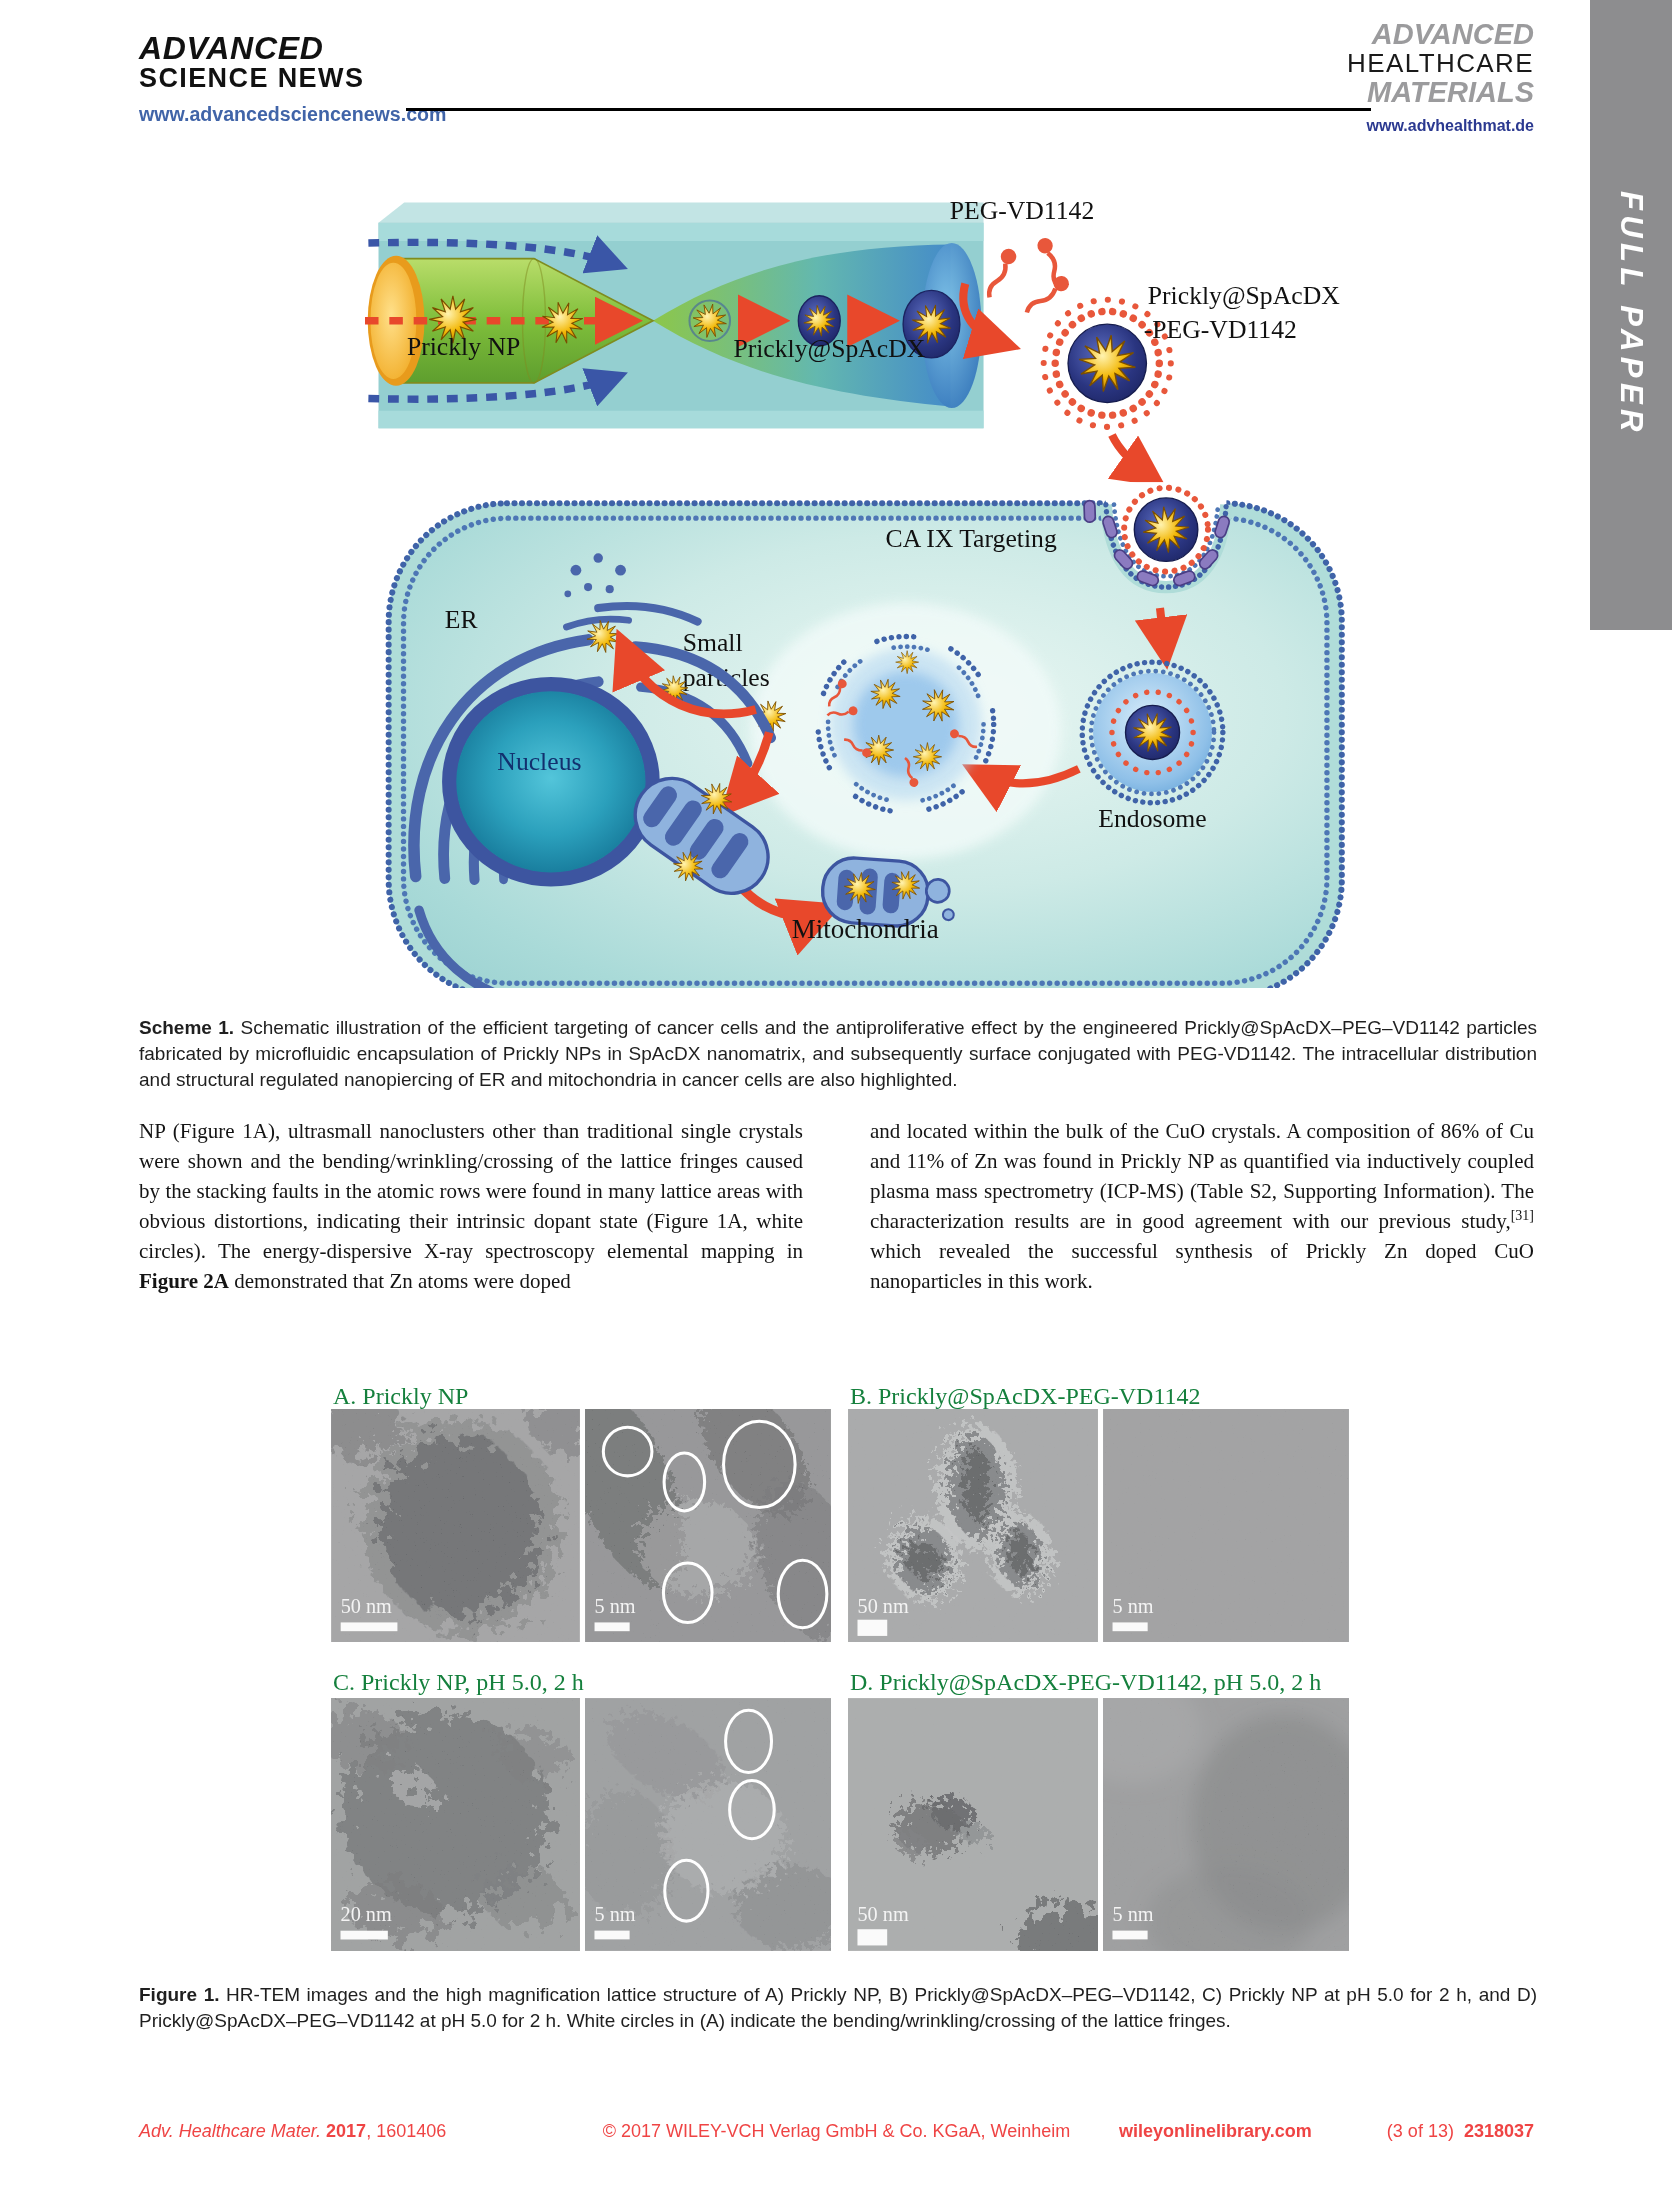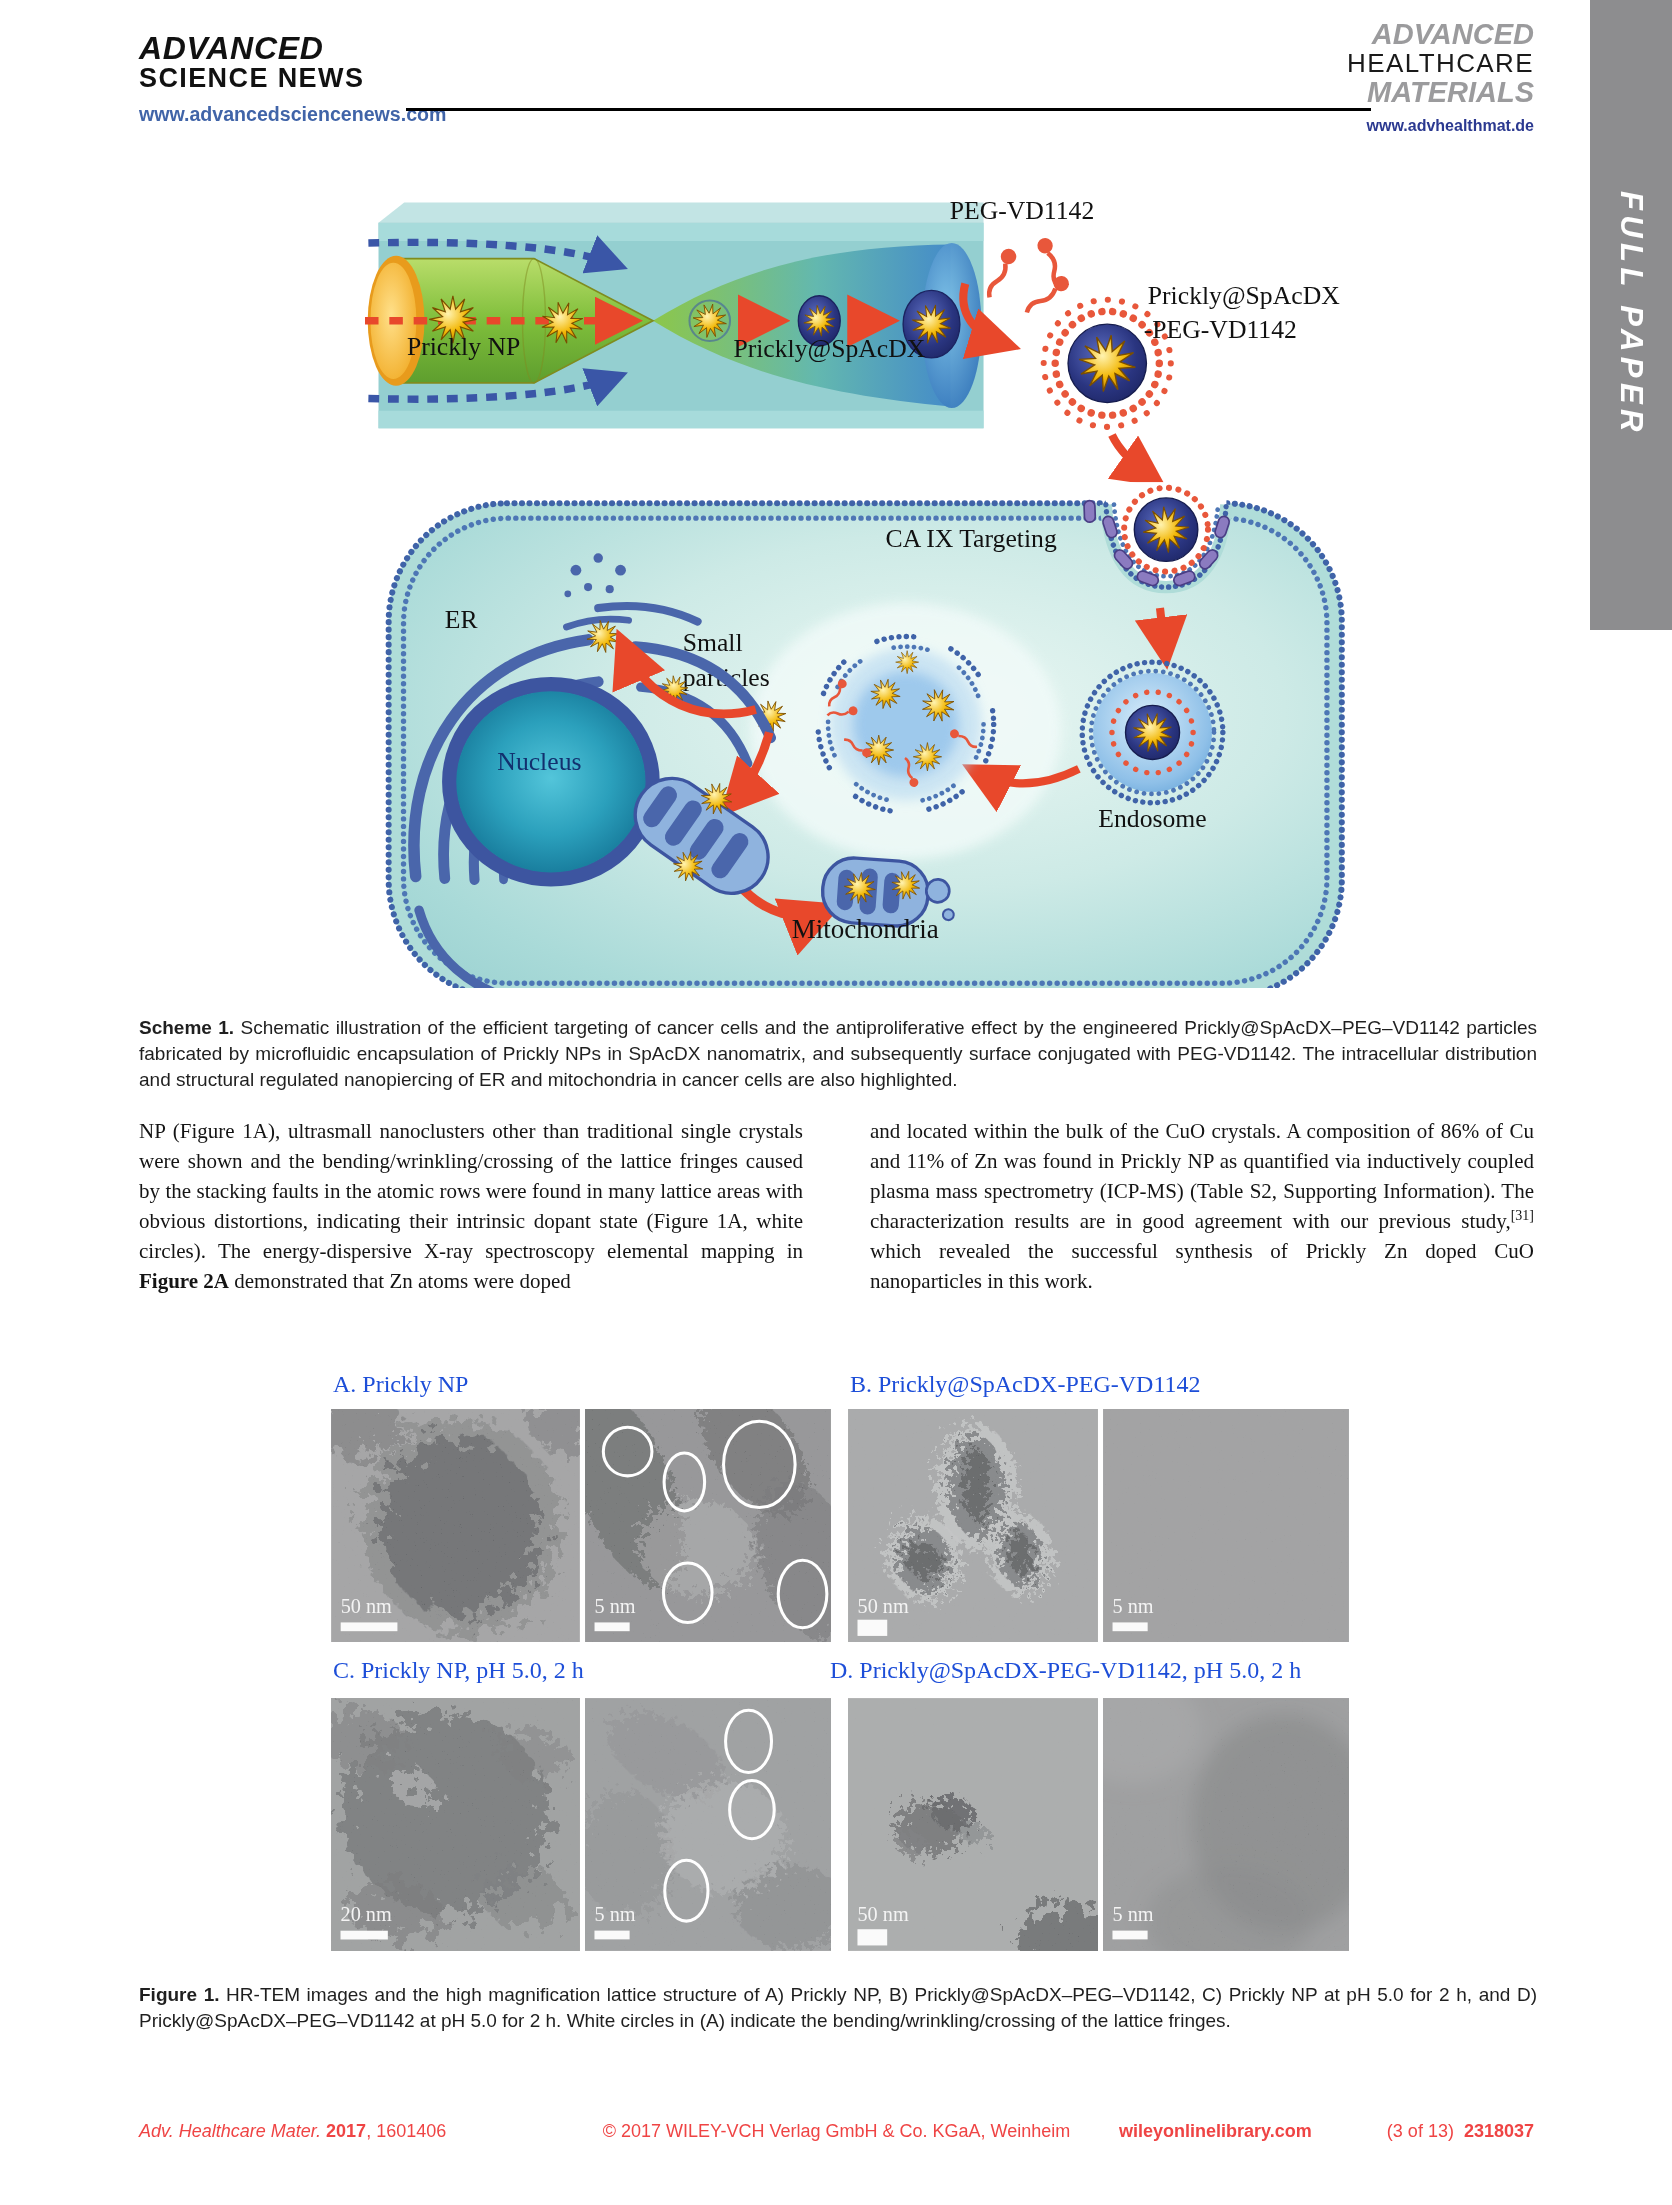--- a/index.html
+++ b/index.html
@@ -19,21 +19,21 @@
   .sidebar{background:#8D8D8F;}
   .sidebar span{writing-mode:vertical-rl;font-family:"Liberation Sans",sans-serif;
     font-weight:700;font-style:italic;font-size:31px;letter-spacing:5.4px;color:#fff;white-space:nowrap;}
   
   .caption{font-family:"Liberation Sans",sans-serif;font-size:19px;line-height:1.38;color:#1f1f1f;text-align:justify;}
   .caption b{font-weight:700;}
   
   .col{font-size:21px;line-height:30px;text-align:justify;color:#141414;}
   .col sup{font-size:14px;line-height:0;}
   
-  .plabel{font-size:24px;color:#1d4ed8;}
+  .plabel{font-size:24px;color:#15803d;margin-top:12px;}
   .tem{display:block;}
   .sb{font-size:30px;fill:#f4f4f4;font-family:"Liberation Serif",serif;}
   
   .stx{font-family:"Liberation Serif",serif;font-size:38px;fill:#111;}
   .stx2{font-family:"Liberation Serif",serif;font-size:40px;fill:#111;}
   
   .foot{font-family:"Liberation Sans",sans-serif;font-size:18px;color:#ef4444;white-space:nowrap;}
   .foot i{font-style:italic;}
   .foot b{font-weight:700;}
 </style>
@@ -386,21 +386,21 @@
 
   <svg class="abs tem" style="left:1103px;top:1409px;" width="246" height="233" viewBox="0 0 364 345">
     <rect width="364" height="345" fill="#8e9092"></rect>
     <rect width="364" height="345" filter="url(#grainC)" opacity="0.35"></rect>
     <rect width="364" height="345" filter="url(#grain)" opacity="0.55"></rect>
     <text class="sb" x="14" y="302">5 nm</text>
     <rect x="14" y="316" width="52" height="13" fill="#fafafa"></rect>
   </svg>
 
   <div class="abs plabel" style="left:333px;top:1657px;">C. Prickly NP, pH 5.0, 2 h</div>
-  <div class="abs plabel" style="left:830px;top:1657px;">D. Prickly@SpAcDX-PEG-VD1142, pH 5.0, 2 h</div>
+  <div class="abs plabel" style="left:850px;top:1657px;">D. Prickly@SpAcDX-PEG-VD1142, pH 5.0, 2 h</div>
 
   <svg class="abs tem" style="left:331px;top:1698px;" width="249" height="253" viewBox="0 0 368 374">
     <rect width="368" height="374" fill="#909394"></rect>
     <g filter="url(#rough)">
       <ellipse cx="170" cy="170" rx="152" ry="148" fill="#3a3d40" opacity="0.75"></ellipse>
       <ellipse cx="45" cy="60" rx="62" ry="42" fill="#4a4d50" opacity="0.55"></ellipse>
       <ellipse cx="300" cy="85" rx="52" ry="36" fill="#4a4d50" opacity="0.45"></ellipse>
       <ellipse cx="95" cy="315" rx="72" ry="42" fill="#44474a" opacity="0.6"></ellipse>
       <ellipse cx="285" cy="295" rx="60" ry="46" fill="#4a4d50" opacity="0.5"></ellipse>
       <ellipse cx="122" cy="132" rx="30" ry="26" fill="#9a9c9e" opacity="0.95"></ellipse>

